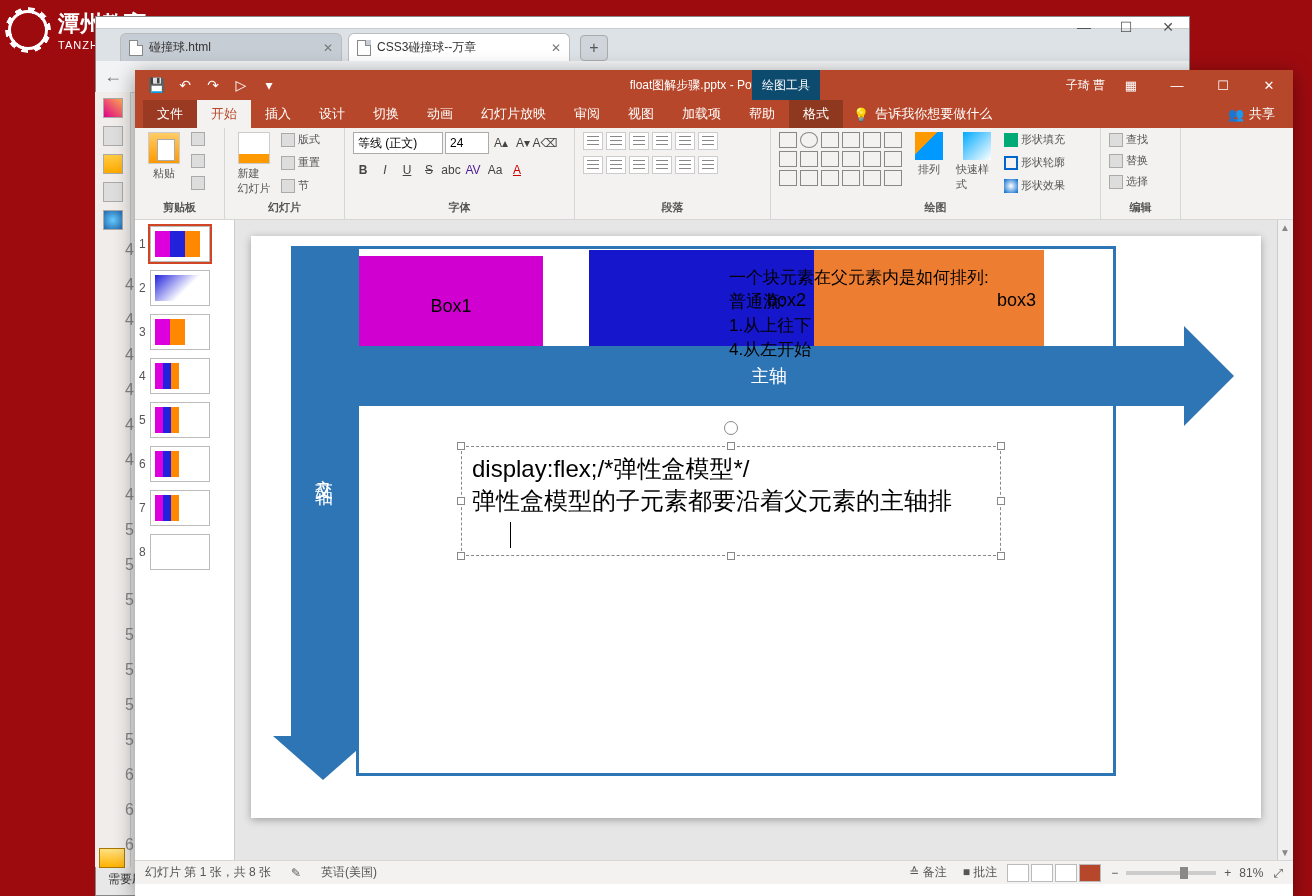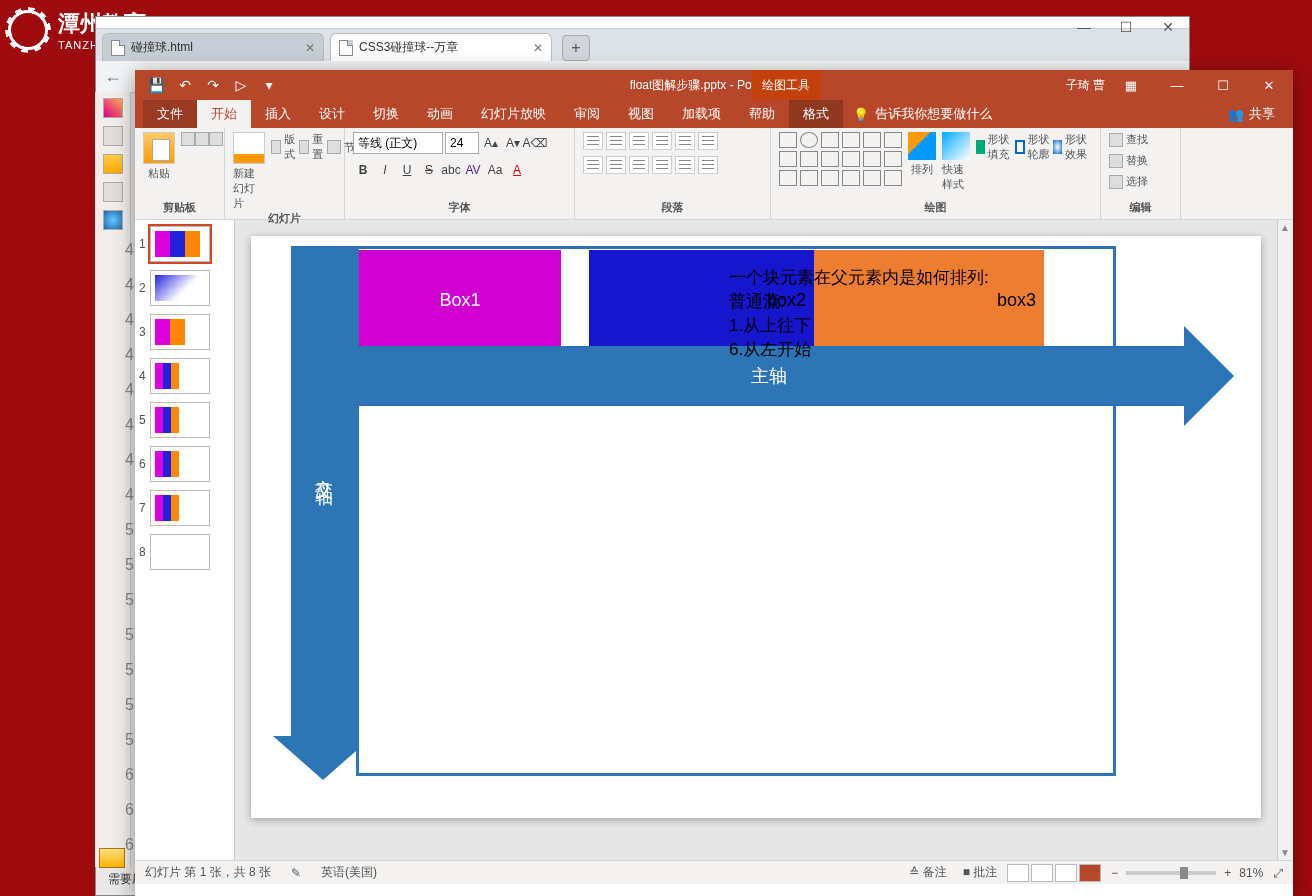--- a/index.html
+++ b/index.html
@@ -8,21 +8,21 @@
 .logo-gear { width: 40px; height: 40px; border: 3px solid #fff; border-radius: 50%; position: relative; }
 .logo-gear::before { content: ''; position: absolute; inset: -6px; border-radius: 50%; background: repeating-conic-gradient(#fff 0 18deg, transparent 18deg 36deg); -webkit-mask: radial-gradient(circle, transparent 17px, #000 17px); mask: radial-gradient(circle, transparent 17px, #000 17px); }
 .logo-text { margin-left: 10px; }
 .logo-cn { font-size: 22px; font-weight: bold; }
 .logo-en { font-size: 11px; letter-spacing: 1px; }
 
 .browser-window { position: absolute; left: 95px; top: 16px; width: 1095px; height: 880px; background: #e8e8e8; border: 1px solid #888; }
 .browser-titlebar { height: 12px; background: #fff; border-bottom: 1px solid #ccc; }
 .browser-controls { position: absolute; right: 0; top: 0; display: flex; }
 .browser-controls div { width: 42px; height: 24px; text-align: center; line-height: 20px; color: #555; font-size: 14px; }
-.tab-strip { background: #dde2e7; height: 32px; display: flex; align-items: end; padding-left: 6px; }
+.tab-strip { background: #dde2e7; height: 32px; display: flex; align-items: end; padding-left: 24px; }
 .tab { background: #fff; height: 28px; width: 222px; border: 1px solid #bbb; border-bottom: none; border-radius: 6px 6px 0 0; display: flex; align-items: center; padding: 0 8px; margin-right: 6px; font-size: 12px; color: #333; position: relative; }
 .tab.inactive { background: #c7cdd4; }
 .tab .doc-ico { width: 14px; height: 16px; border: 1px solid #888; margin-right: 6px; position: relative; background: #fff; }
 .tab .doc-ico::after { content:''; position:absolute; right:-1px; top:-1px; width:5px; height:5px; background:#c7cdd4; border-left:1px solid #888; border-bottom:1px solid #888;}
 .tab .close { margin-left: auto; color: #777; }
 .new-tab { width: 28px; height: 26px; background: #cfd5db; border: 1px solid #aaa; border-radius: 4px; display: flex; align-items: center; justify-content: center; font-size: 16px; color: #555; margin-left:4px; }
 .browser-toolbar { height: 32px; background: #f1f3f5; display: flex; align-items: center; padding: 0 8px; gap: 12px; border-bottom: 1px solid #ccc; }
 .arrow-ico { font-size: 18px; color: #777; }
 
 .editor-sidebar { position: absolute; left: 95px; top: 92px; width: 36px; height: 775px; background: #f1edea; border-right: 1px solid #ccc; display: flex; flex-direction: column; align-items: center; gap: 8px; padding-top: 6px; }
@@ -31,44 +31,44 @@
 .editor-sidebar .tool.shape { background: linear-gradient(#fc4,#fa0);}
 .editor-sidebar .tool.globe { background: radial-gradient(#6cf,#26a);}
 .gutter { position: absolute; left: 116px; top: 232px; width: 20px; color: #888; font-size: 16px; line-height: 35px; text-align: right; padding-right:2px;}
 .status-cn { position:absolute; left:108px; bottom:8px; font-size:12px; color:#333;}
 
 .ppt-window { position: absolute; left: 135px; top: 70px; width: 1158px; height: 826px; background: #fff; box-shadow: 0 4px 20px rgba(0,0,0,.4); }
 .ppt-titlebar { height: 30px; background: #b7472a; display: flex; align-items: center; color: #fff; font-size: 12px; position: relative; }
 .qat { display: flex; gap: 12px; padding-left: 14px; align-items: center; }
 .qat .ico { width: 16px; height: 16px; display: flex; align-items: center; justify-content: center; font-size: 14px; }
 .title-center { position: absolute; left: 50%; transform: translateX(-50%); }
-.draw-tools { position: absolute; left: 617px; top: 0; background: #c2410c; padding: 0 10px; height: 30px; display: flex; align-items: center; font-size: 12px;}
+.draw-tools { position: absolute; left: 617px; top: 0; background: #0c4a6e; padding: 0 10px; height: 30px; display: flex; align-items: center; font-size: 12px;}
 .win-right { margin-left: auto; display: flex; align-items: center; gap: 6px; padding-right: 4px; text-align: right; }
 .win-btn { width: 40px; height: 30px; display:flex; align-items:center; justify-content:center; font-size:13px;}
 .ribbon-tabs { height: 28px; background: #b7472a; display: flex; align-items: center; color: #fff; font-size: 13px; padding-left: 8px; }
 .rtab { padding: 5px 14px; cursor: pointer; }
 .rtab.file { background: #9a3a22; }
 .rtab.active { background: #f3f2f1; color: #b7472a; }
 .rtab.format { background:#8f3820;}
 .rtab-tell { margin-left: 10px; display:flex; align-items:center; gap:6px;}
 .rtab-share { margin-left: auto; padding-right: 18px; display:flex; align-items:center; gap:4px;}
 .ribbon { height: 92px; background: #f3f2f1; border-bottom: 1px solid #d6d6d6; display: flex; }
 .rgroup { border-right: 1px solid #d6d6d6; padding: 4px 8px 2px; display: flex; flex-direction: column; font-size: 11px; color: #555; position:relative;}
 .rgroup-label { text-align: center; margin-top: auto; font-size: 11px; padding-bottom:2px;font-weight:bold;}
 .rgroup-body { display: flex; gap: 6px; flex: 1; align-items:flex-start;}
 .big-btn { display: flex; flex-direction: column; align-items: center; width: 42px; font-size: 11px; gap:2px;}
 .big-ico { width: 32px; height: 32px; background: #fff; border: 1px solid #ccc; }
 .paste-ico { background: linear-gradient(#fc6,#f90); position:relative;}
 .paste-ico::after{content:'';position:absolute;inset:6px 4px 2px 8px;background:#fff;border:1px solid #aaa;}
-.small-stack { display: flex; flex-direction: row; gap: 0; font-size: 11px; }
+.small-stack { display: flex; flex-direction: column; gap: 8px; font-size: 11px; text-align: center; }
 .small-item { display: flex; align-items: center; gap: 3px; }
 .small-ico { width: 14px; height: 14px; background: #ddd; border:1px solid #aaa;}
 .font-row { display:flex; gap:2px; align-items:center;}
 .font-name { width:90px; height:22px; border:1px solid #ababab; background:#fff; font-size:12px; padding:2px 4px;}
-.font-size { width:34px; height:22px; border:1px solid #ababab; background:#fff; font-size:12px; padding:2px 4px;}
+.font-size { width:44px; height:22px; border:1px solid #ababab; background:#fff; font-size:12px; padding:2px 4px;}
 .btnrow { display:flex; gap:2px; margin-top:6px;}
 .fbtn { width:20px; height:20px; display:flex; align-items:center; justify-content:center; font-size:12px; color:#444; border:1px solid transparent;}
 .para-grid { display:grid; grid-template-columns: repeat(6,20px); gap:3px;}
 .pico{width:20px;height:18px;border:1px solid #ccc; background:#fff; position:relative;}
 .pico::before{content:'';position:absolute;inset:3px;background:repeating-linear-gradient(#888 0 1px,transparent 1px 4px);}
 .shape-gallery{display:grid;grid-template-columns:repeat(6,18px);gap:3px;}
 .sico{width:18px;height:16px;border:1px solid #888;}
 .arrange-ico{width:28px;height:28px;background:linear-gradient(135deg,#f90 40%,#09f 40%);}
 .quick-ico{width:28px;height:28px;background:linear-gradient(135deg,#0af,#fff);}
 .fill-row{display:flex;align-items:center;gap:3px;font-size:11px;}
@@ -91,21 +91,21 @@
 .vscroll::before{content:'▲';position:absolute;top:2px;left:2px;font-size:10px;color:#888;}
 .vscroll::after{content:'▼';position:absolute;bottom:2px;left:2px;font-size:10px;color:#888;}
 
 .main-arrow-h { position: absolute; left: 103px; top: 110px; width: 830px; height: 60px; background: #2e75b6; }
 .main-arrow-h::after { content:''; position:absolute; right:-50px; top:-20px; border-left: 50px solid #2e75b6; border-top:50px solid transparent; border-bottom:50px solid transparent;}
 .main-arrow-h .lbl { position:absolute; left:50%; top:50%; transform:translate(-50%,-50%); color:#fff; font-size:18px;}
 .cross-arrow { position:absolute; left:40px; top:10px; width:66px; height:490px; background:#2e75b6;}
 .cross-arrow::after{content:'';position:absolute;bottom:-44px;left:-18px;border-top:44px solid #2e75b6;border-left:50px solid transparent;border-right:50px solid transparent;}
 .cross-arrow .lbl{position:absolute;left:50%;top:46%;transform:translate(-50%,-50%);color:#fff;font-size:18px;writing-mode:vertical-rl;letter-spacing:4px;}
 .container-box{position:absolute;left:105px;top:10px;width:760px;height:530px;border:3px solid #2e75b6;background:#fff;}
-.box1{position:absolute;left:108px;top:14px;width:202px;height:100px;background:#d000d0;display:flex;align-items:center;justify-content:center;color:#ffffff;font-size:18px;}
+.box1{position:absolute;left:108px;top:20px;width:184px;height:100px;background:#d000d0;display:flex;align-items:center;justify-content:center;color:#000000;font-size:18px;}
 .box2{position:absolute;left:338px;top:14px;width:225px;height:100px;background:#1616cc;display:flex;align-items:center;justify-content:center;color:#000;font-size:18px;}
 .box3{position:absolute;left:563px;top:14px;width:230px;height:100px;background:#ed7d31;display:flex;align-items:center;justify-content:flex-end;color:#000;font-size:18px;padding-right:8px;}
 .note-text{position:absolute;left:478px;top:30px;font-size:17px;color:#000;line-height:24px;z-index:5;}
 .editing-box{position:absolute;left:210px;top:210px;width:540px;height:110px;border:1px dashed #888;padding:6px 10px;font-size:24px;color:#000;line-height:32px;}
 .handle{position:absolute;width:8px;height:8px;background:#fff;border:1px solid #888;}
 .h1{left:-5px;top:-5px;}.h2{right:-5px;top:-5px;}.h3{left:-5px;bottom:-5px;}.h4{right:-5px;bottom:-5px;}
 .h5{left:50%;top:-5px;margin-left:-4px;}.h6{left:50%;bottom:-5px;margin-left:-4px;}
 .h7{left:-5px;top:50%;margin-top:-4px;}.h8{right:-5px;top:50%;margin-top:-4px;}
 .rot{position:absolute;left:50%;top:-26px;margin-left:-7px;width:14px;height:14px;border:1px solid #888;border-radius:50%;background:#fff;}
 .cursor{display:inline-block;width:1px;height:26px;background:#000;vertical-align:middle;margin-left:38px;}
@@ -438,21 +438,35 @@
             <span style="margin-left:auto;padding-right:8px">box2</span>
           </div>
         <div class="box3">box3</div>
         <div class="main-arrow-h">
             <span class="lbl">主轴</span>
           </div>
         <div class="note-text">
           <div>一个块元素在父元素内是如何排列:</div>
           <div>普通流:</div>
           <div>1.从上往下</div>
-          <div>6.从左开始</div>
+          <div>4.从左开始</div>
+        </div>
+        <div class="editing-box">
+          <div>display:flex;/*弹性盒模型*/</div>
+          <div><span>弹性盒模型的子元素都要沿着父元素的主轴排</span></div>
+          <span class="cursor"></span>
+          <div class="handle h1"></div>
+          <div class="handle h2"></div>
+          <div class="handle h3"></div>
+          <div class="handle h4"></div>
+          <div class="handle h5"></div>
+          <div class="handle h6"></div>
+          <div class="handle h7"></div>
+          <div class="handle h8"></div>
+          <div class="rot"></div>
         </div>
       </div>
     </div>
     <div class="vscroll"></div>
   </div>
 
   <div class="ppt-status">
     <span>幻灯片 第 1 张，共 8 张</span>
     <span style="margin-left:20px">✎</span>
     <span style="margin-left:20px">英语(美国)</span>

